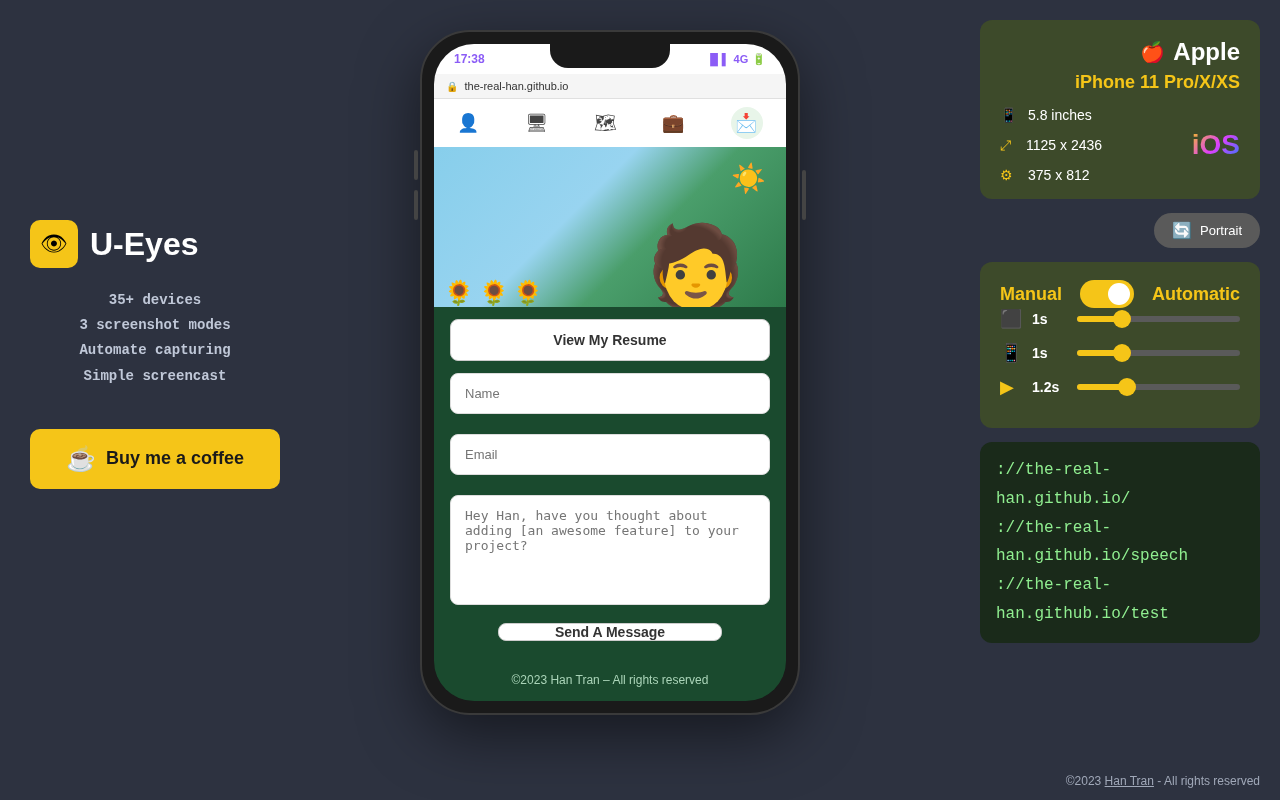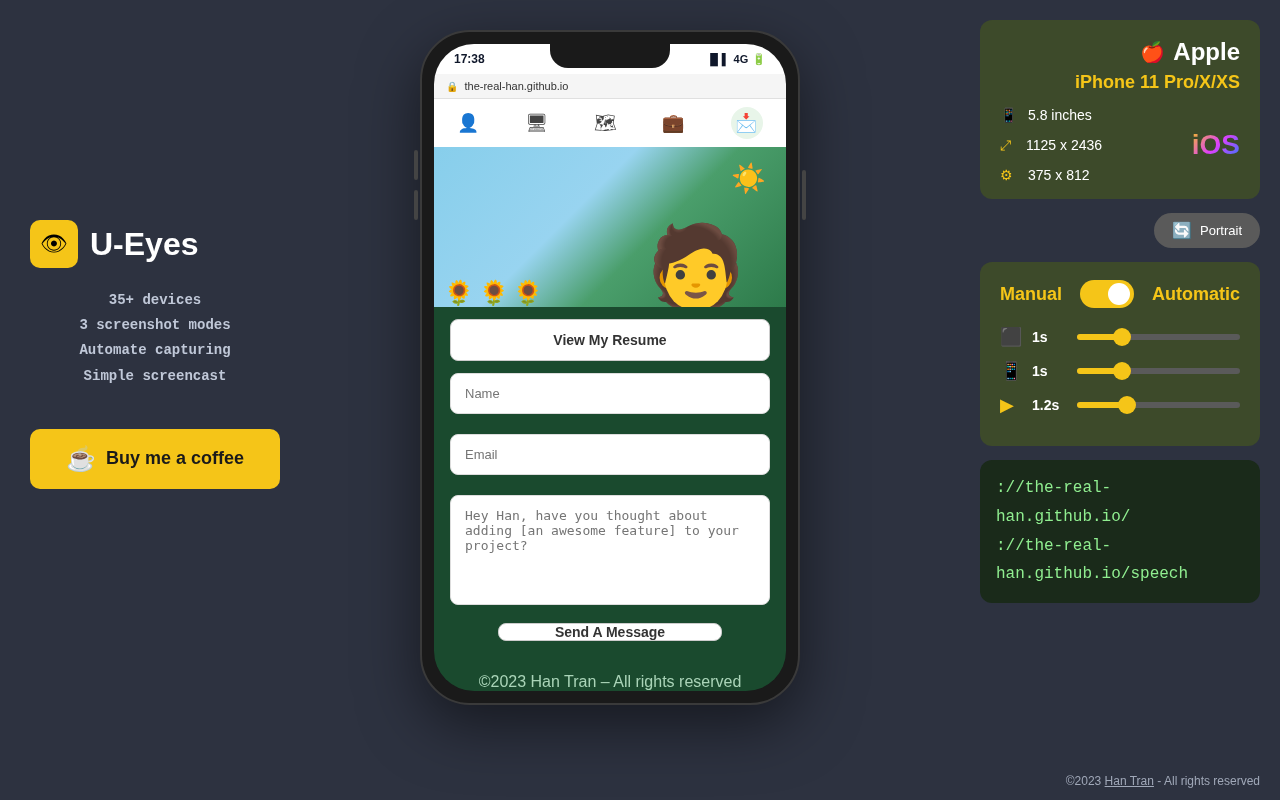--- a/index.html
+++ b/index.html
@@ -91,21 +91,21 @@
       position: relative;
     }
     .phone-status-bar {
       background: #ffffff;
       display: flex;
       justify-content: space-between;
       align-items: center;
       padding: 8px 20px;
       font-size: 12px;
       font-weight: 600;
-      color: #0f172a;
+      color: #8b5cf6;
     }
     .status-right {
       display: flex;
       align-items: center;
       gap: 4px;
       font-size: 11px;
     }
     .notch {
       background: #1a1a1a;
       width: 120px;
@@ -236,22 +236,23 @@
       border: 1px solid #ccc;
       border-radius: 8px;
       font-size: 14px;
       font-weight: 600;
       color: #333;
       text-align: center;
       cursor: pointer;
     }
     .phone-footer {
       text-align: center;
-      font-size: 16px;
+      font-size: 12px;
       color: #aad4b8;
+      padding-bottom: 14px;
     }
 
     
     .right-panel {
       position: absolute;
       right: 20px;
       top: 20px;
       width: 280px;
     }
     .device-card {
@@ -325,21 +326,20 @@
     .timing-card {
       background: #3d4a2a;
       border-radius: 12px;
       padding: 18px 20px;
       margin-bottom: 14px;
     }
     .timing-header {
       display: flex;
       align-items: center;
       justify-content: space-between;
-      margin-bottom: 18px;
     }
     .timing-label {
       font-size: 18px;
       font-weight: 700;
       color: #f5c518;
     }
     .toggle-switch {
       width: 54px;
       height: 28px;
       background: #f5c518;
@@ -588,20 +588,21 @@
         <div class="slider-fill" style="width:28%;"></div>
         <div class="slider-thumb" style="left:25%;"></div>
       </div>
     </div>
   </div>
 
   <div class="url-card">
     <div class="url-list">
       <p>://the-real-han.github.io/</p>
       <p>://the-real-han.github.io/speech</p>
+      <p>://the-real-han.github.io/test</p>
     </div>
   </div>
 </div>
 
 <div class="page-footer">
   <span>©2023</span>
   <a href="#">Han Tran</a>
   <span> - All rights reserved</span>
 </div>
 

